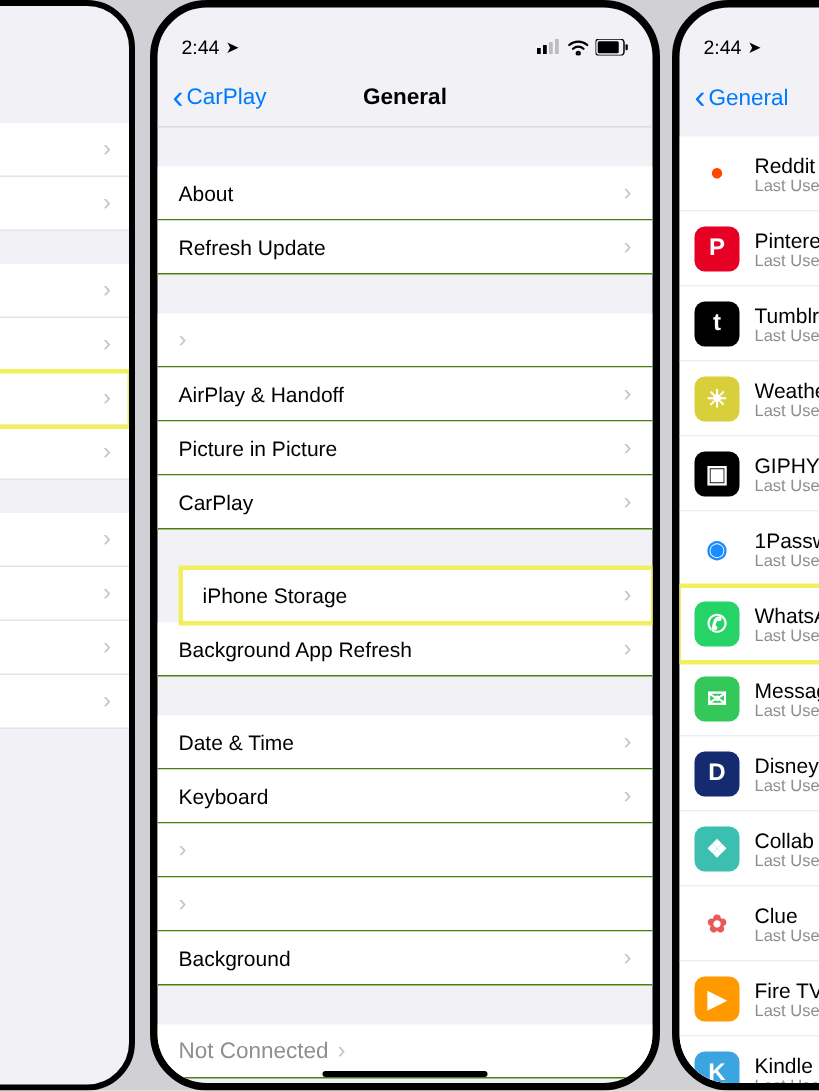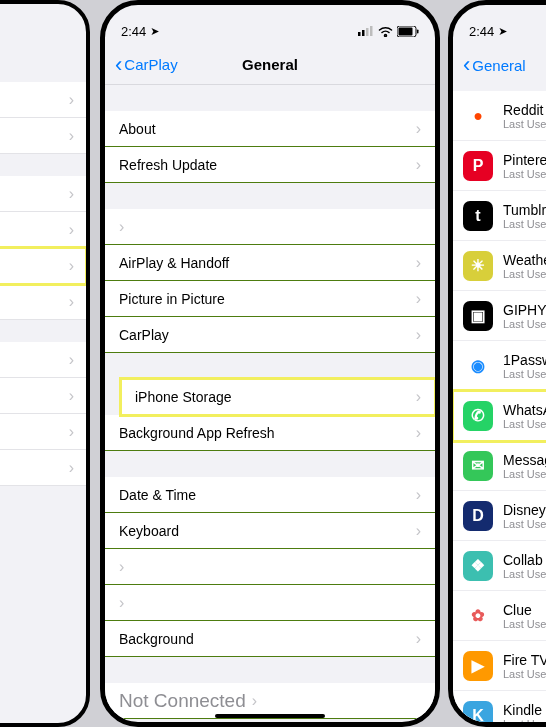--- a/index.html
+++ b/index.html
@@ -113,21 +113,21 @@
       background: #fff;
       border-bottom: 1px solid #4d7c0f;
       display: flex;
       align-items: center;
       padding: 0 14px;
       font-size: 14px;
       color: #000;
       position: relative;
     }
     .settings-row .label { flex: 1; }
-    .settings-row .value { color: #8e8e93; font-size: 19px; margin-right: 6px; }
+    .settings-row .value { color: #8e8e93; font-size: 15px; margin-right: 6px; }
     .settings-row .chev { color: #c5c5c9; font-size: 16px; }
     .settings-row.highlighted {
       outline: 3px solid #f2ef5e;
       outline-offset: -1px;
       z-index: 3;
       margin-left: 16px;
     }
     .home-indicator {
       position: absolute;
       bottom: 4px;

